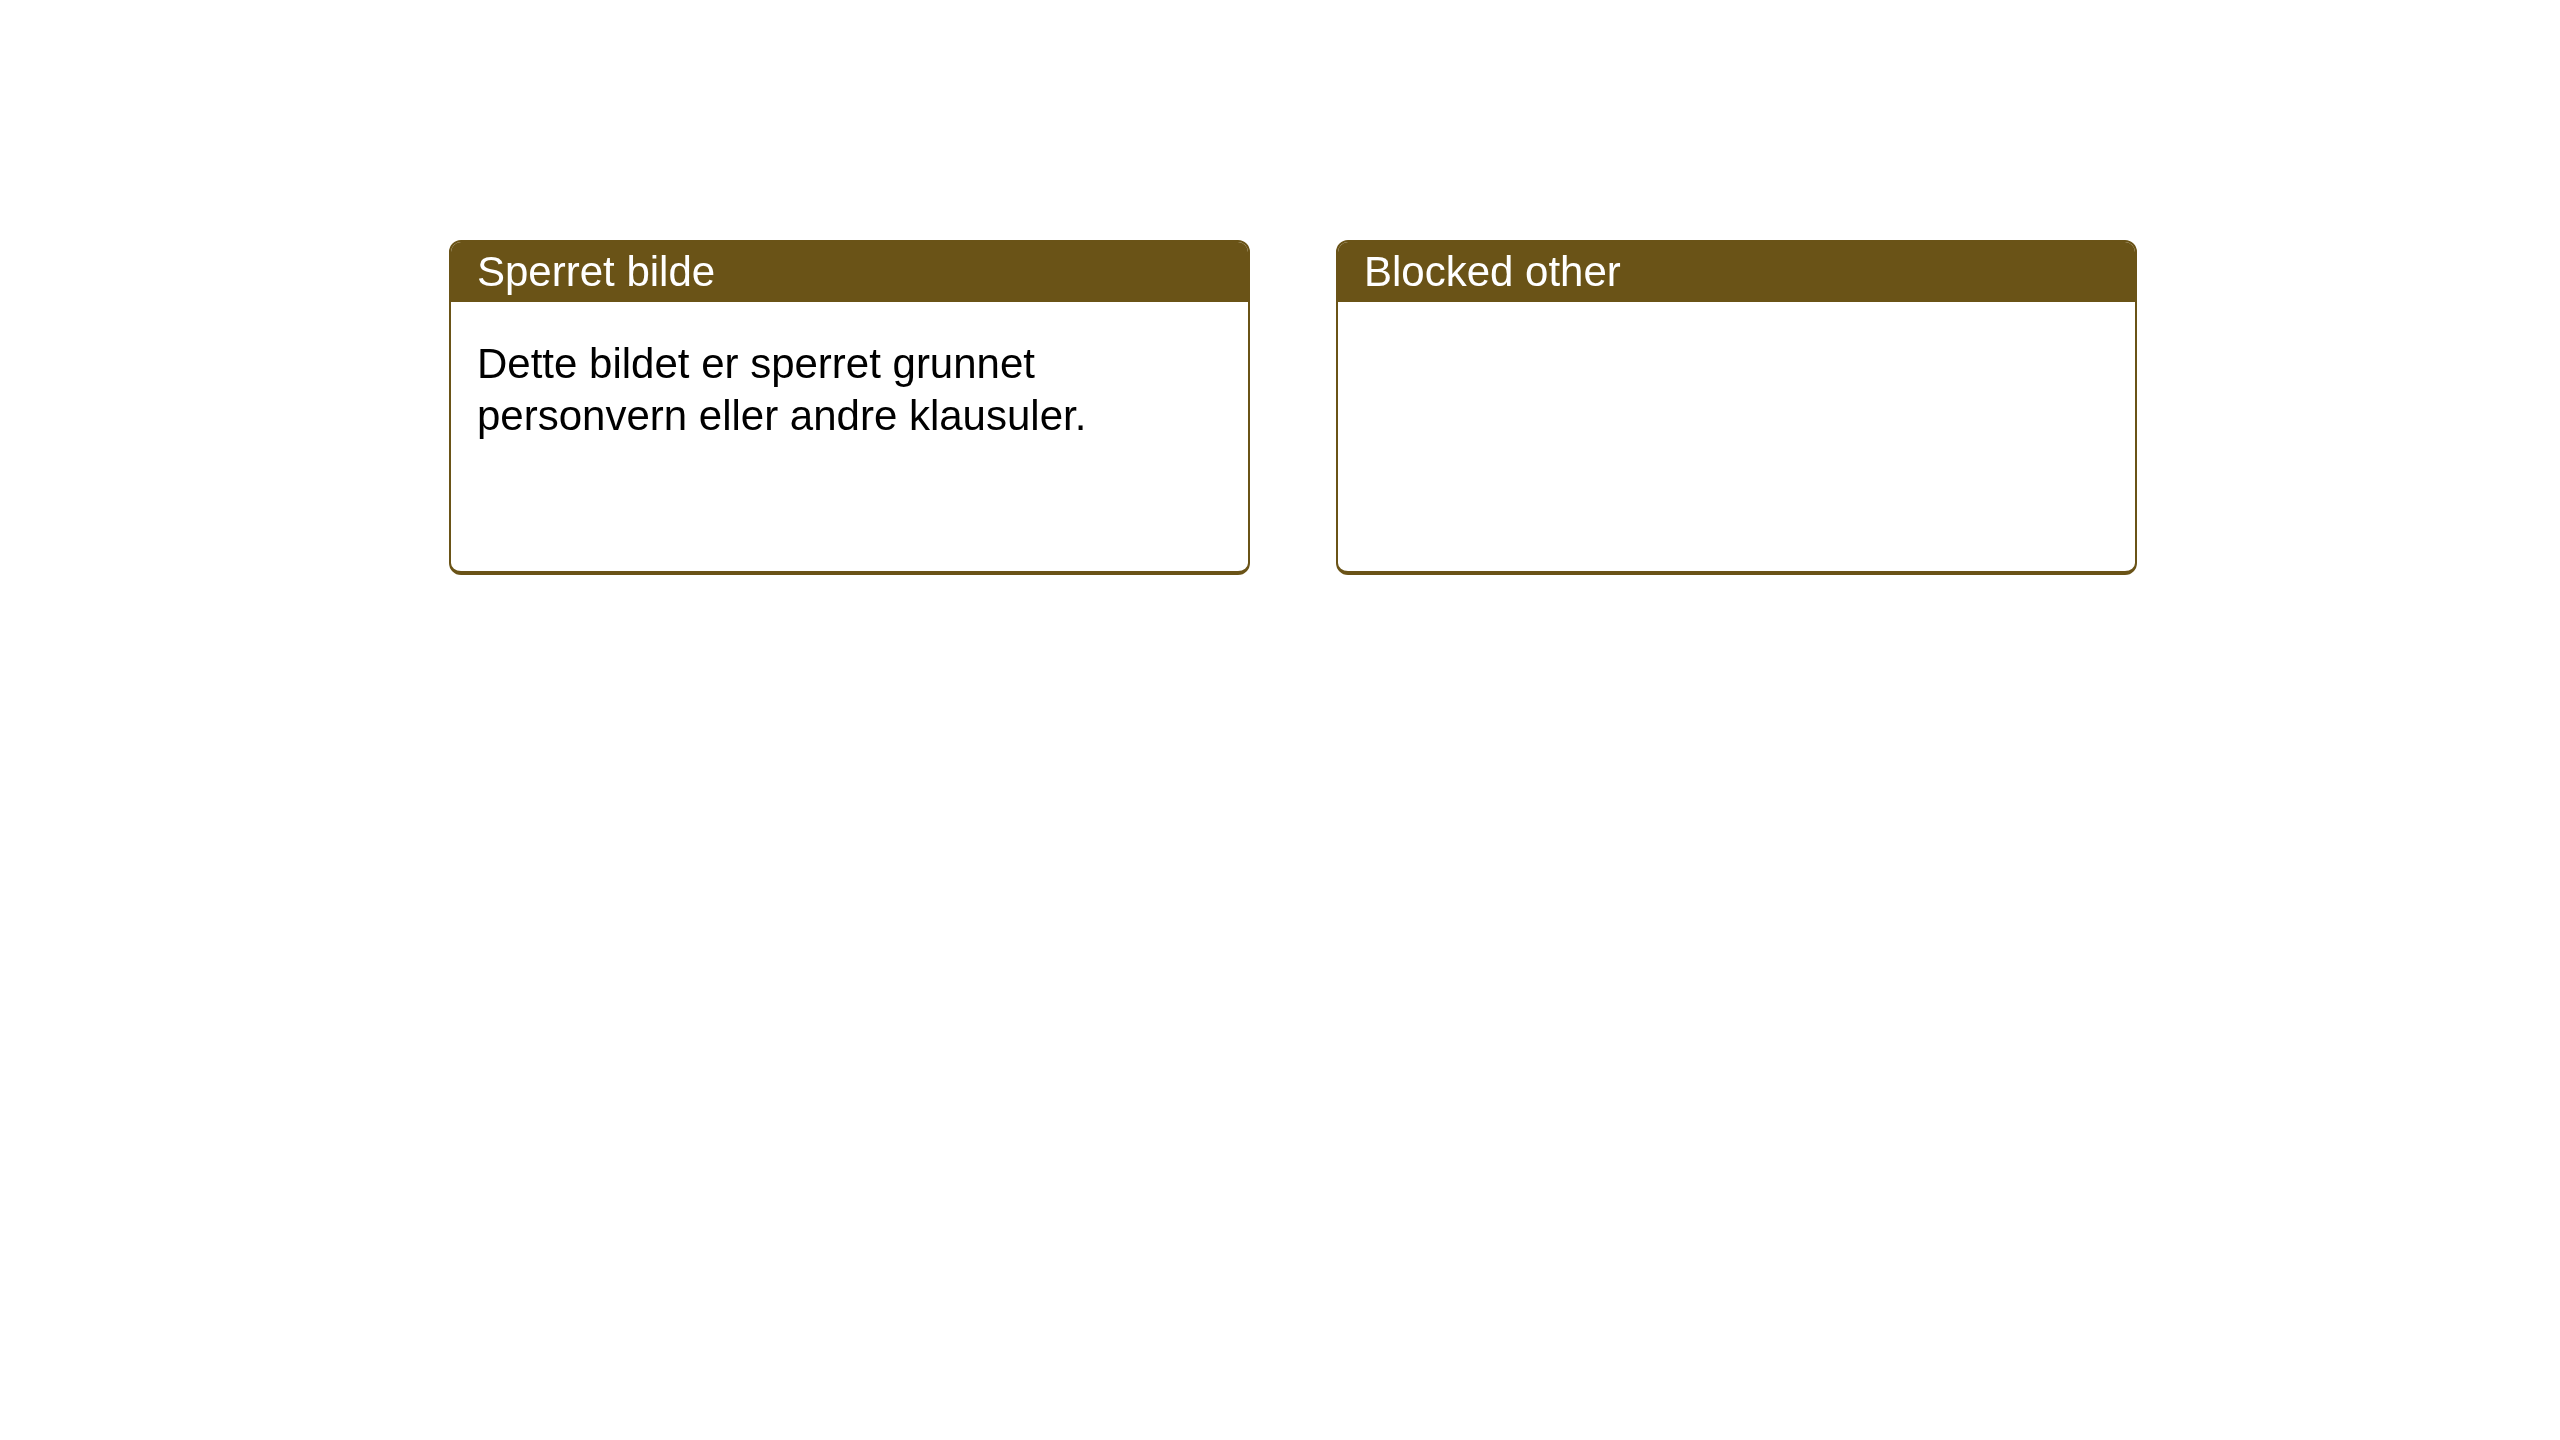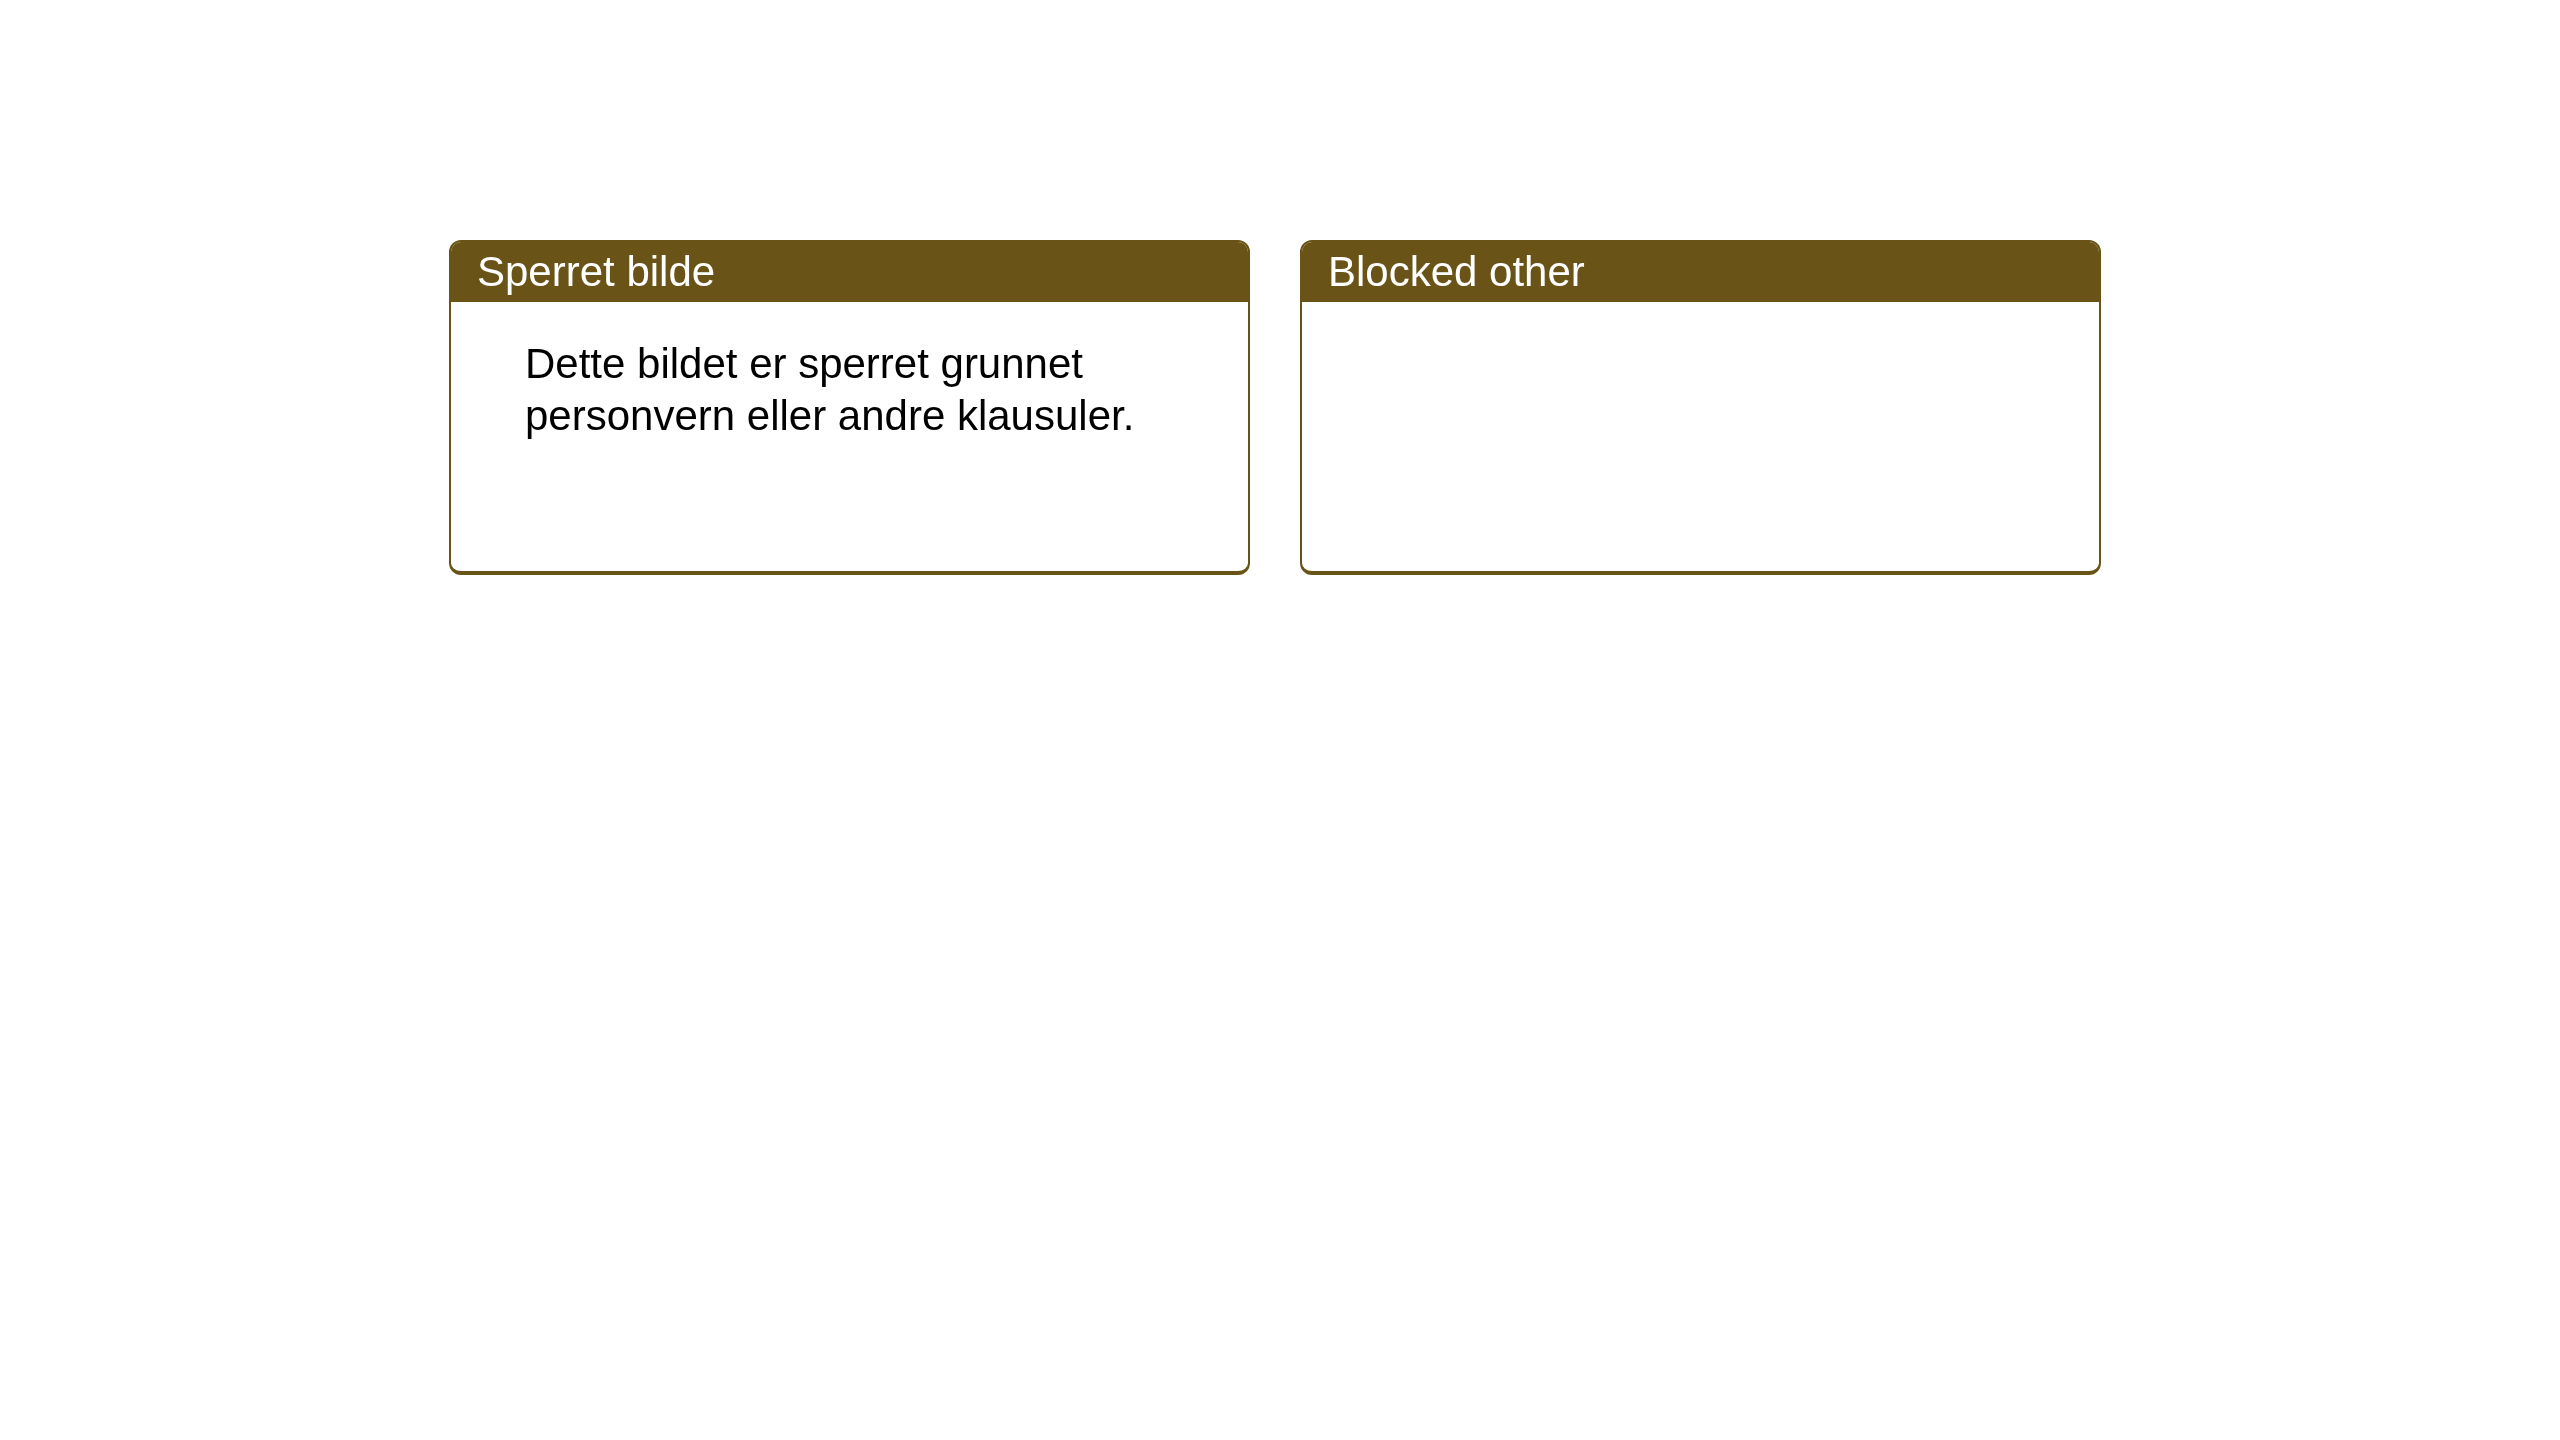--- a/index.html
+++ b/index.html
@@ -19,21 +19,21 @@
     background: var(--page_bg);
     font-family: "Liberation Sans", "DejaVu Sans", sans-serif;
     position: relative;
     overflow: hidden;
   }
   .cards-row {
     position: absolute;
     left: 449px;
     top: 240px;
     display: flex;
-    gap: 50px;
+    gap: 86px;
   }
   .blocked-card {
     width: 801px;
     height: 335px;
     background: #ffffff;
     border: 2px solid var(--accent);
     border-bottom-width: 4px;
     border-radius: 12px;
     overflow: hidden;
     display: flex;
@@ -52,21 +52,20 @@
     font-size: 42px;
     line-height: 1;
     white-space: nowrap;
   }
   .card-body {
     padding: 36px 26px 0 26px;
     color: var(--body_text);
     font-size: 42px;
     line-height: 52px;
     white-space: pre-line;
-    margin-left: 48px;
   }
 </style>
 </head>
 <body>
 
 <div class="cards-row">
 
   <div class="blocked-card">
     <div class="card-header">
       <span class="card-title">Sperret bilde</span>

